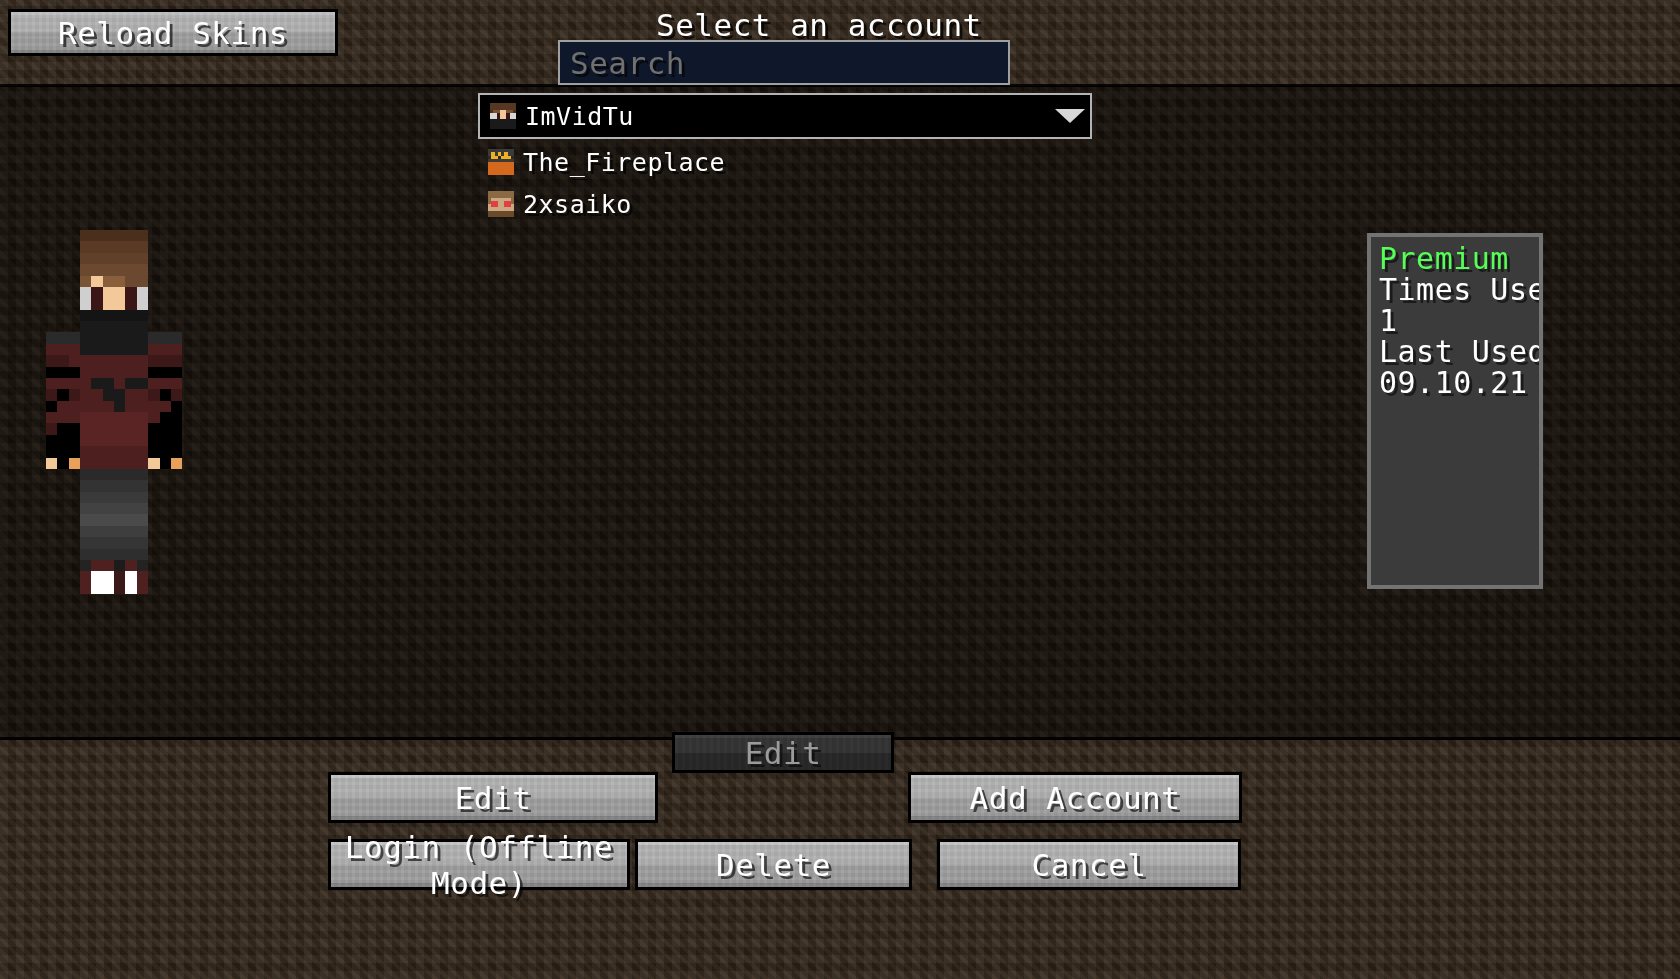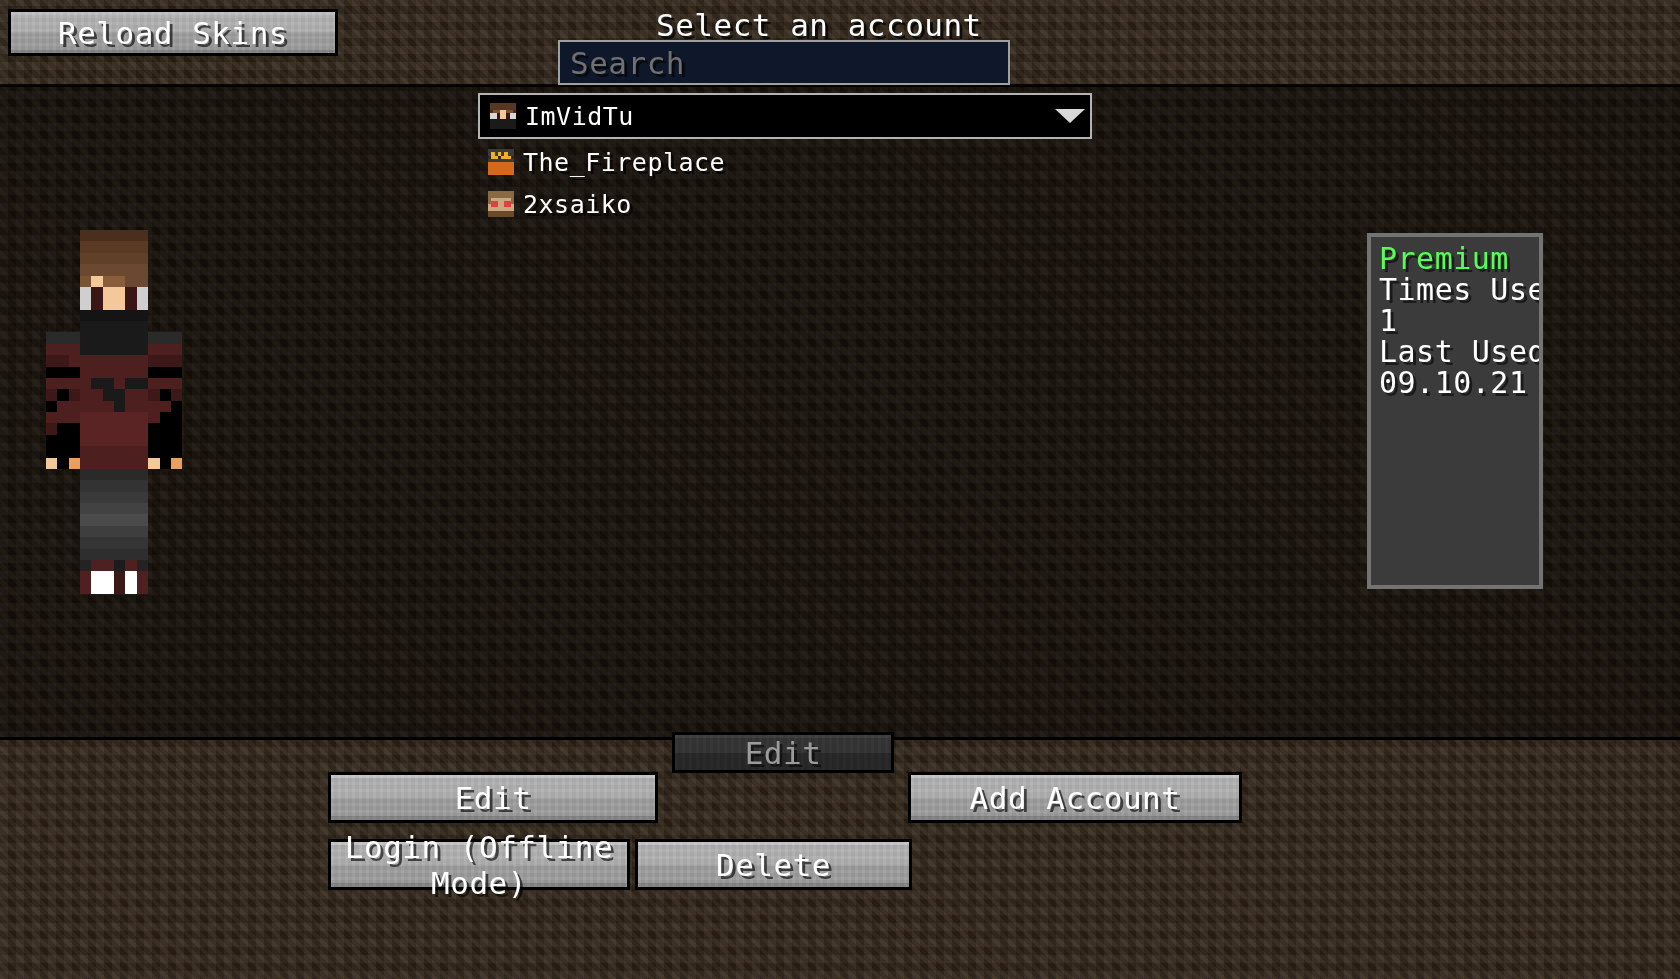--- a/index.html
+++ b/index.html
@@ -383,14 +383,17 @@
   </div>
 
   <div class="mc-button" style="left:328px; top:839px; width:302px; height:51px;">
     <span class="lbl">Login (Offline Mode)</span>
   </div>
 
   <div class="mc-button" style="left:635px; top:839px; width:277px; height:51px;">
     <span class="lbl">Delete</span>
   </div>
 
+  <div class="mc-button" style="left:937px; top:839px; width:304px; height:51px;">
+    <span class="lbl">Cancel</span>
+  </div>
 
 </div>
 
 </body></html>

